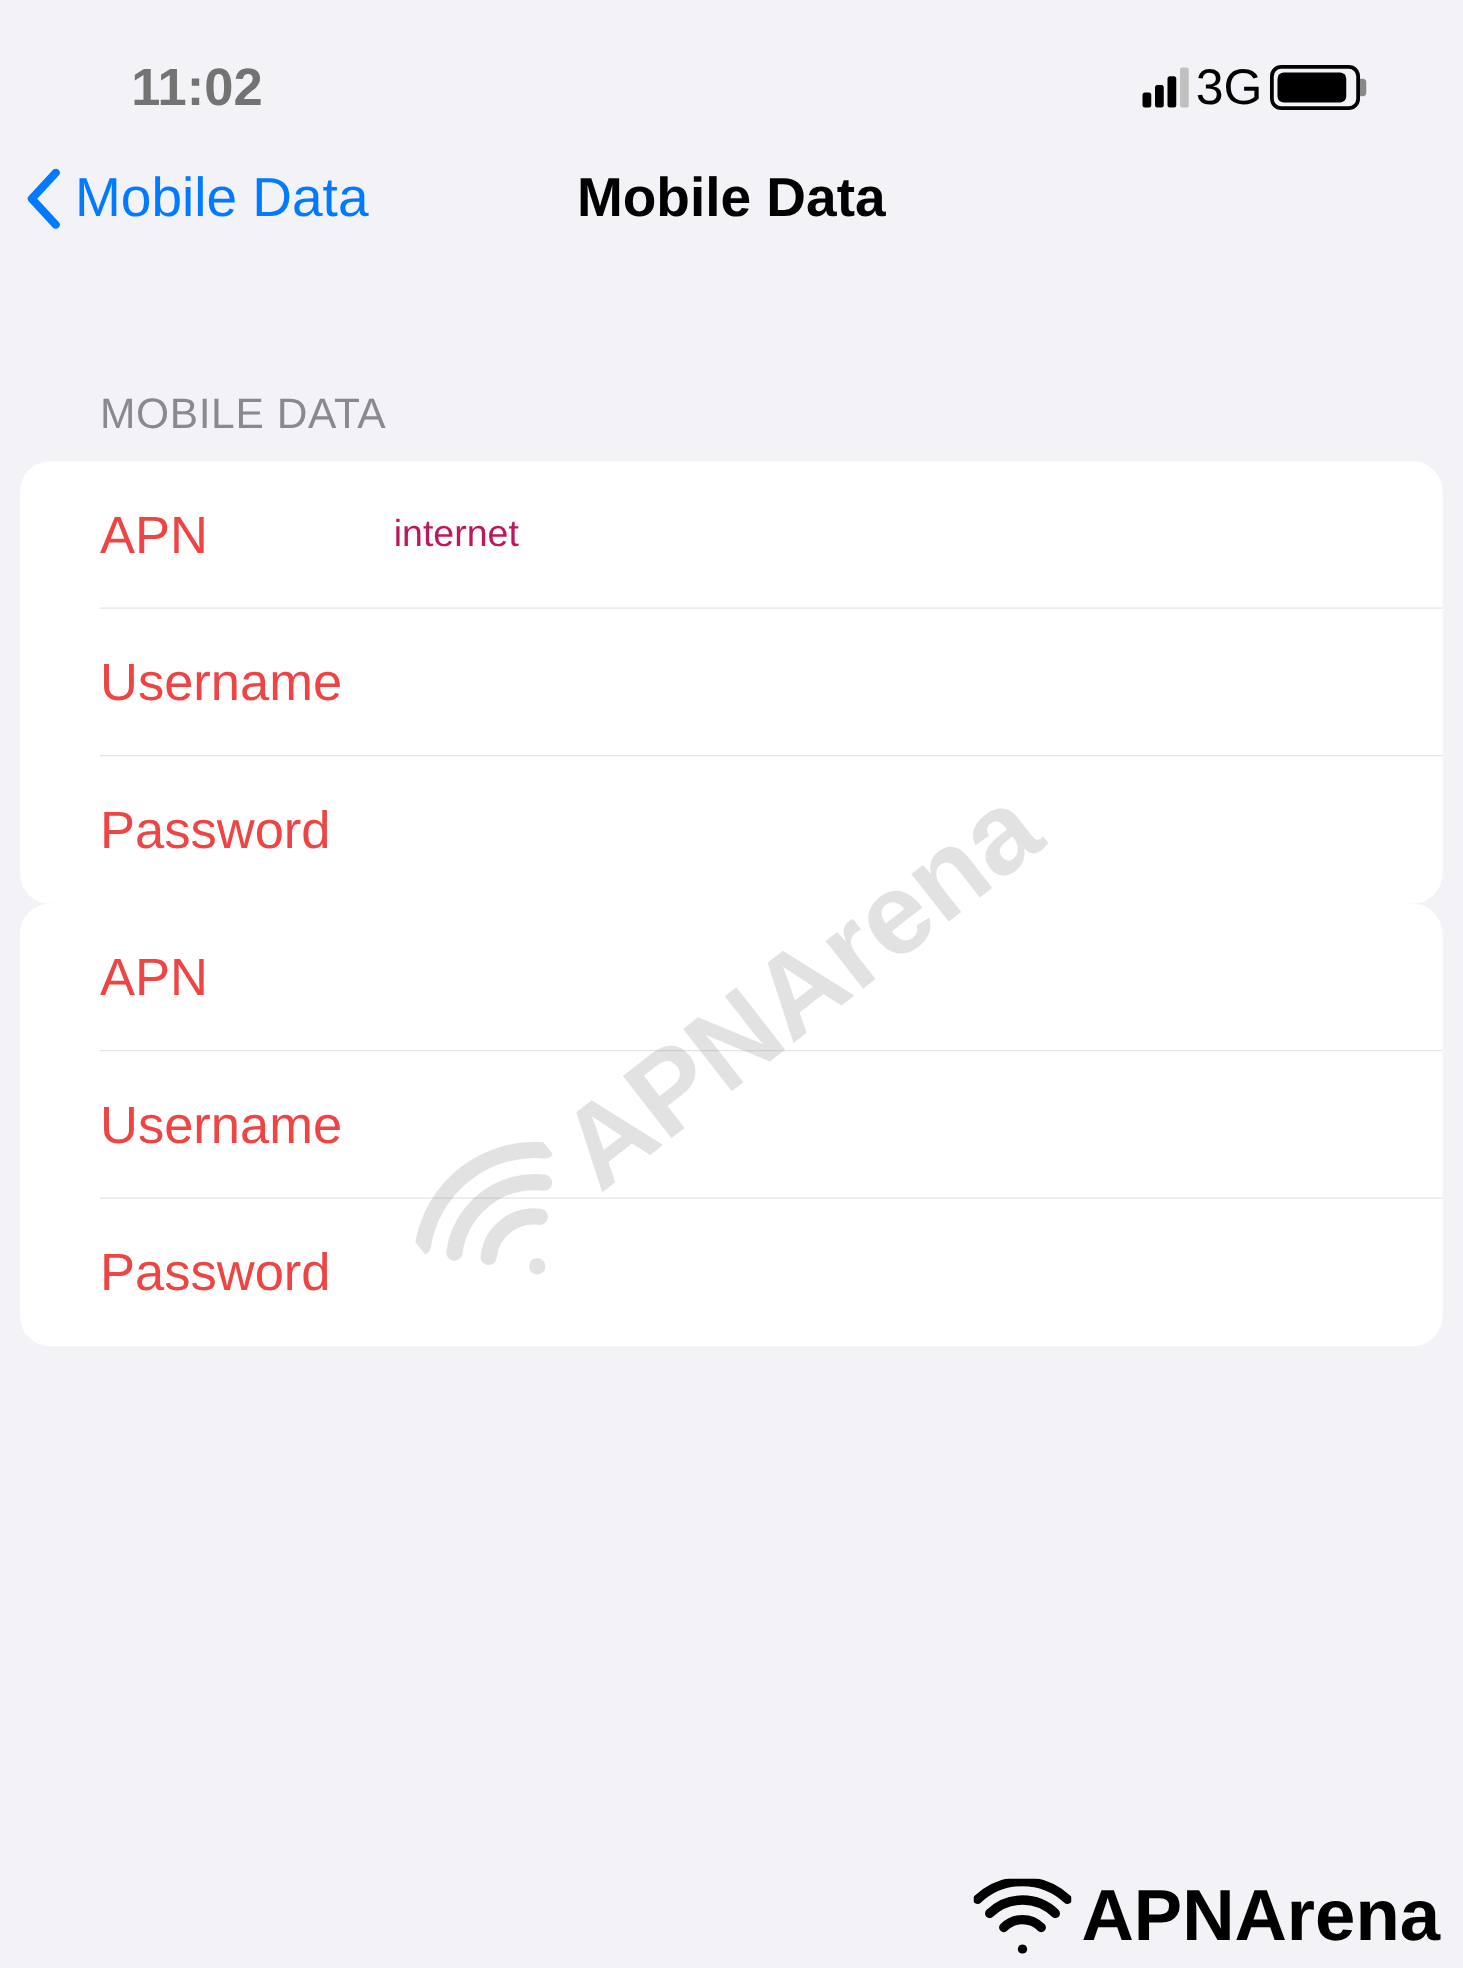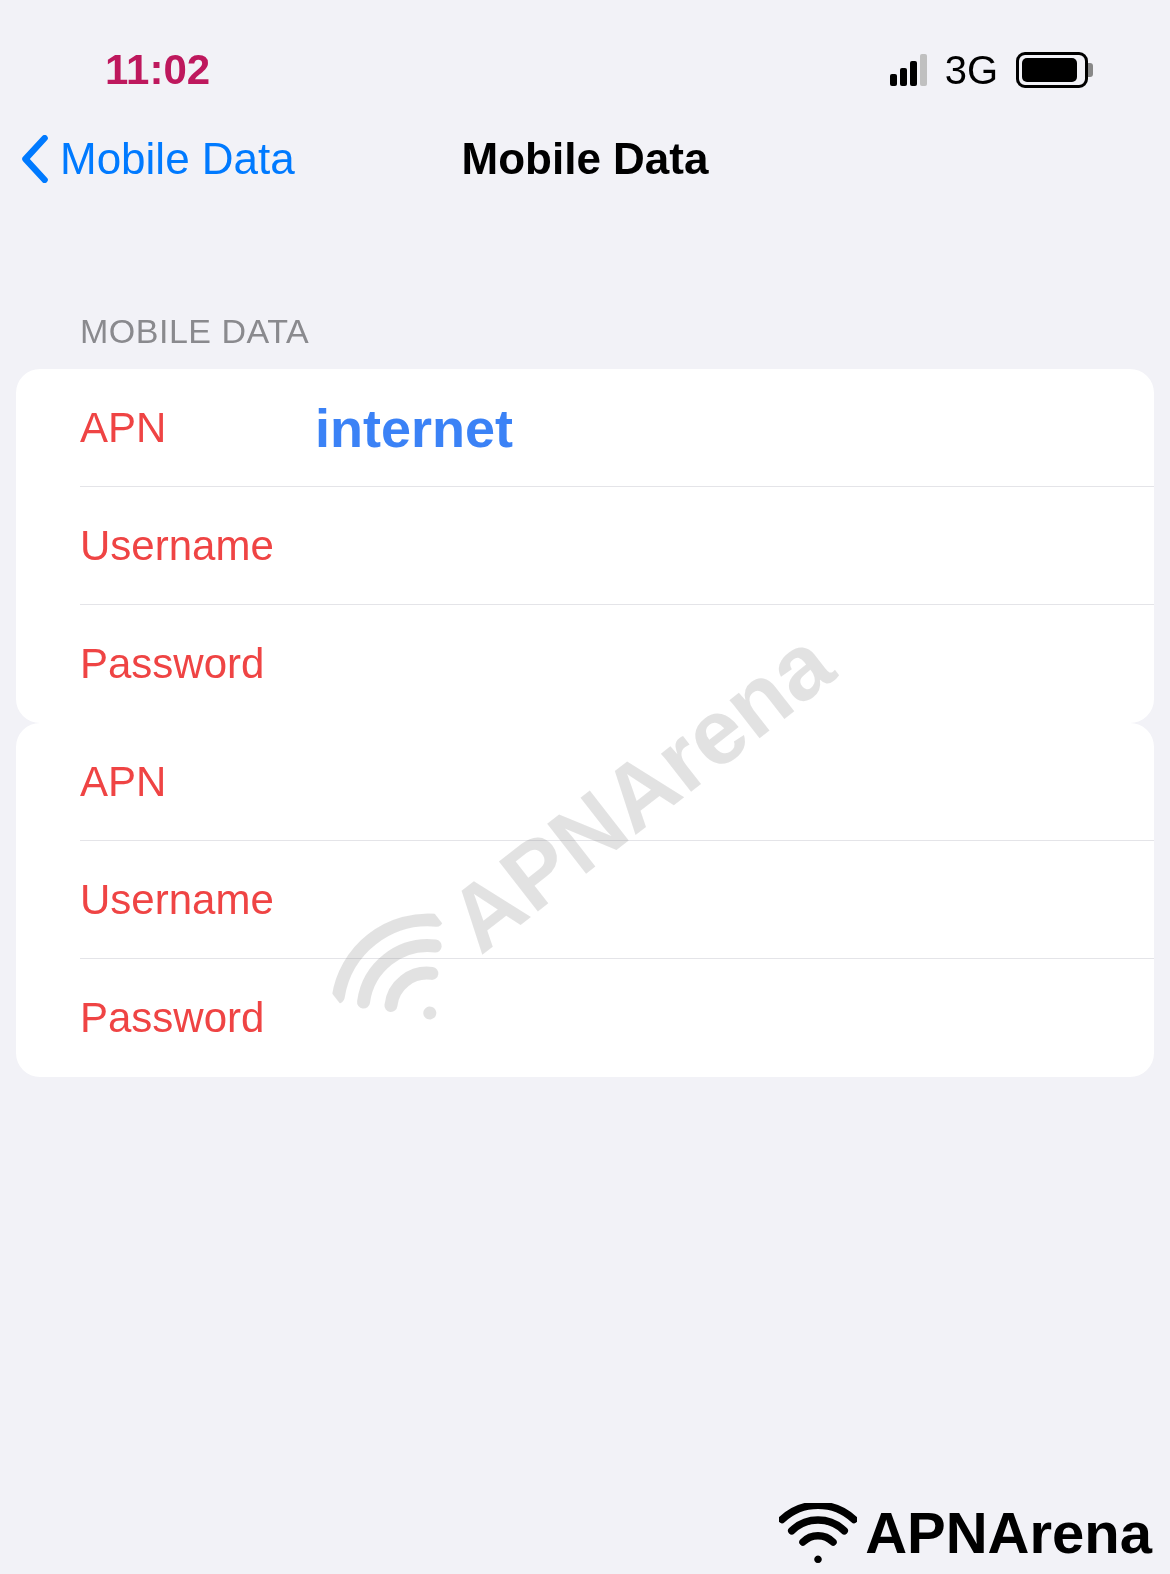--- a/index.html
+++ b/index.html
@@ -18,26 +18,25 @@
     .status-bar {
       display: flex;
       justify-content: space-between;
       align-items: center;
       padding: 40px 82px 0 105px;
       height: 100px;
     }
     .status-time {
       font-size: 42px;
       font-weight: 600;
-      color: #be185d;
+      color: #737373;
     }
     .status-right {
       display: flex;
       align-items: center;
-      gap: 12px;
     }
     .signal-icon {
       display: flex;
       align-items: flex-end;
       gap: 3px;
     }
     .signal-bar {
       width: 7px;
       background: #000;
       border-radius: 2px;
@@ -145,23 +144,23 @@
       background: #e4e4e8;
     }
     .row-label {
       font-size: 42px;
       font-weight: 400;
       color: #ef4444;
       width: 235px;
       flex-shrink: 0;
     }
     .row-value {
-      font-size: 54px;
-      font-weight: 700;
-      color: #3b82f6;
+      font-size: 30px;
+      font-weight: 400;
+      color: #be185d;
       border: none;
       outline: none;
       background: transparent;
       flex: 1;
     }
     .watermark {
       position: absolute;
       left: 50%;
       top: 53%;
       transform: translate(-50%, -50%) rotate(-38deg);

